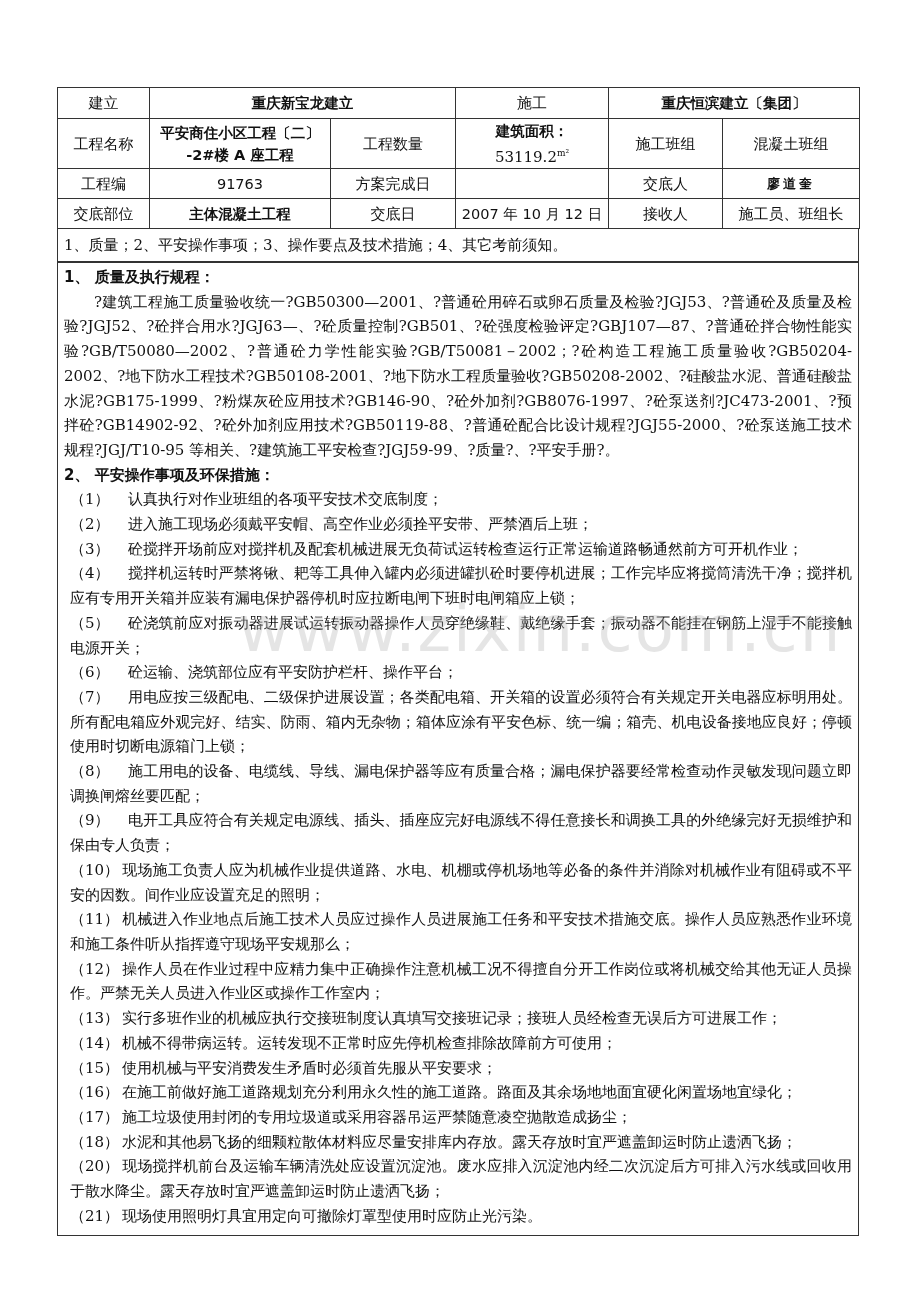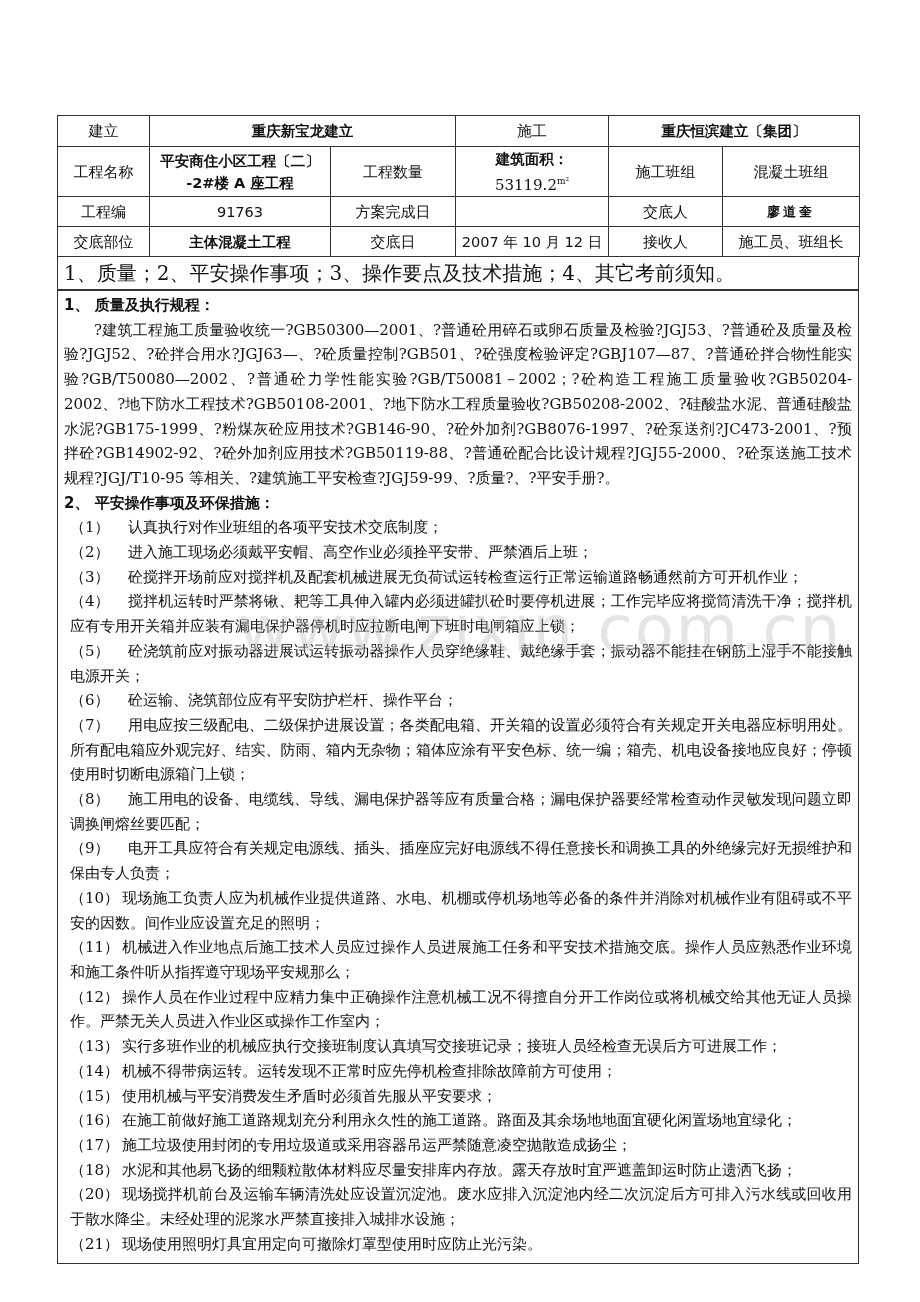--- a/index.html
+++ b/index.html
@@ -1,31 +1,31 @@
 <!DOCTYPE html>
 <html><head>
 <meta charset="utf-8">
 <style>
   html, body { margin: 0; padding: 0; background: #ffffff; }
   body { width: 920px; height: 1302px; position: relative; overflow: hidden;
          font-family: "DejaVu Serif", "Liberation Serif", serif; color: #111; }
   .page { position: absolute; left: 57px; top: 87px; width: 802px; }
-  table.header { border-collapse: collapse; width: 802px; table-layout: fixed; margin-top: 28px; }
+  table.header { border-collapse: collapse; width: 802px; table-layout: fixed; }
   table.header td { border: 1px solid #333; text-align: center; vertical-align: middle;
                     font-size: 15px; padding: 0 2px; line-height: 22px; }
   table.header td.sans { font-family: "DejaVu Sans", "Liberation Sans", sans-serif; font-size: 14.5px; }
   table.header td.bold { font-weight: bold; text-align: center; }
   .r1 td { height: 30px; }
   .r2 td { height: 49px; }
   .r3 td { height: 29px; }
   .r4 td { height: 29px; }
   .sig { font-family: "DejaVu Serif", serif; font-weight: bold; font-size: 13px; letter-spacing: 3px; }
   .sup { font-size: 9px; vertical-align: super; }
   .summary { border: 1px solid #333; border-top: none; height: 32px; line-height: 32px;
-             padding-left: 6px; font-size: 20px; }
+             padding-left: 6px; font-size: 15px; }
   .body { border: 1px solid #333; border-top: 1px solid #333; padding: 2px 6px 7px 6px;
           font-size: 15px; line-height: 24.7px; position: relative; }
   .sec-title { font-weight: bold; font-family: "DejaVu Sans", "Liberation Sans", sans-serif; font-size: 15px; }
   .para { text-indent: 2em; text-align: justify; text-align-last: left; }
   .item { text-align: justify; margin-left: 6px; }
   .item .num { display: inline-block; width: 58px; }
   .item .num.wide { width: 52px; }
   .watermark { position: absolute; left: 238px; top: 592px; font-family: "DejaVu Sans", sans-serif;
                font-size: 64px; color: rgba(180,180,180,0.35); letter-spacing: 2px; pointer-events: none; }
 </style>
@@ -100,19 +100,19 @@
         <div class="item"><span class="num">（9）</span><span>电开工具应符合有关规定电源线、插头、插座应完好电源线不得任意接长和调换工具的外绝缘完好无损维护和保由专人负责；</span></div>
         <div class="item"><span class="num wide">（10）</span><span>现场施工负责人应为机械作业提供道路、水电、机棚或停机场地等必备的条件并消除对机械作业有阻碍或不平安的因数。间作业应设置充足的照明；</span></div>
         <div class="item"><span class="num wide">（11）</span><span>机械进入作业地点后施工技术人员应过操作人员进展施工任务和平安技术措施交底。操作人员应熟悉作业环境和施工条件听从指挥遵守现场平安规那么；</span></div>
         <div class="item"><span class="num wide">（12）</span><span>操作人员在作业过程中应精力集中正确操作注意机械工况不得擅自分开工作岗位或将机械交给其他无证人员操作。严禁无关人员进入作业区或操作工作室内；</span></div>
         <div class="item"><span class="num wide">（13）</span><span>实行多班作业的机械应执行交接班制度认真填写交接班记录；接班人员经检查无误后方可进展工作；</span></div>
         <div class="item"><span class="num wide">（14）</span><span>机械不得带病运转。运转发现不正常时应先停机检查排除故障前方可使用；</span></div>
         <div class="item"><span class="num wide">（15）</span><span>使用机械与平安消费发生矛盾时必须首先服从平安要求；</span></div>
         <div class="item"><span class="num wide">（16）</span><span>在施工前做好施工道路规划充分利用永久性的施工道路。路面及其余场地地面宜硬化闲置场地宜绿化；</span></div>
         <div class="item"><span class="num wide">（17）</span><span>施工垃圾使用封闭的专用垃圾道或采用容器吊运严禁随意凌空抛散造成扬尘；</span></div>
         <div class="item"><span class="num wide">（18）</span><span>水泥和其他易飞扬的细颗粒散体材料应尽量安排库内存放。露天存放时宜严遮盖卸运时防止遗洒飞扬；</span></div>
-        <div class="item"><span class="num wide">（20）</span><span>现场搅拌机前台及运输车辆清洗处应设置沉淀池。废水应排入沉淀池内经二次沉淀后方可排入污水线或回收用于散水降尘。未经处理的泥浆水严禁直接排入城排水设施；</span></div>
+        <div class="item"><span class="num wide">（20）</span><span>现场搅拌机前台及运输车辆清洗处应设置沉淀池。废水应排入沉淀池内经二次沉淀后方可排入污水线或回收用于散水降尘。露天存放时宜严遮盖卸运时防止遗洒飞扬；</span></div>
         <div class="item"><span class="num wide">（21）</span><span>现场使用照明灯具宜用定向可撤除灯罩型使用时应防止光污染。</span></div>
       </div>
   </div>
 </div>
 
 <div class="watermark">www.zixin.com.cn</div>
 
 </body></html>

